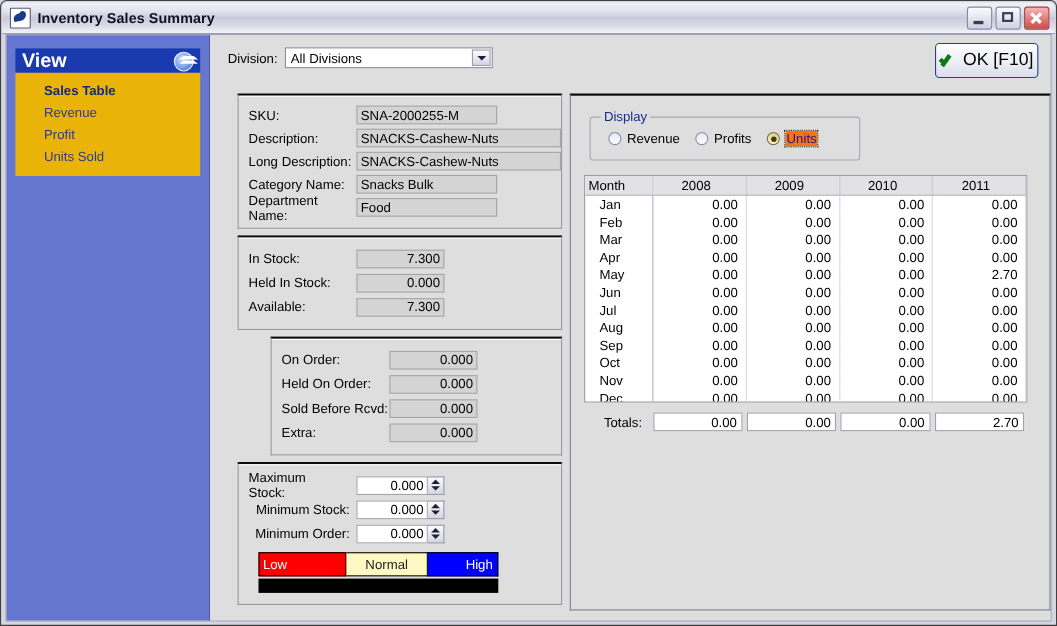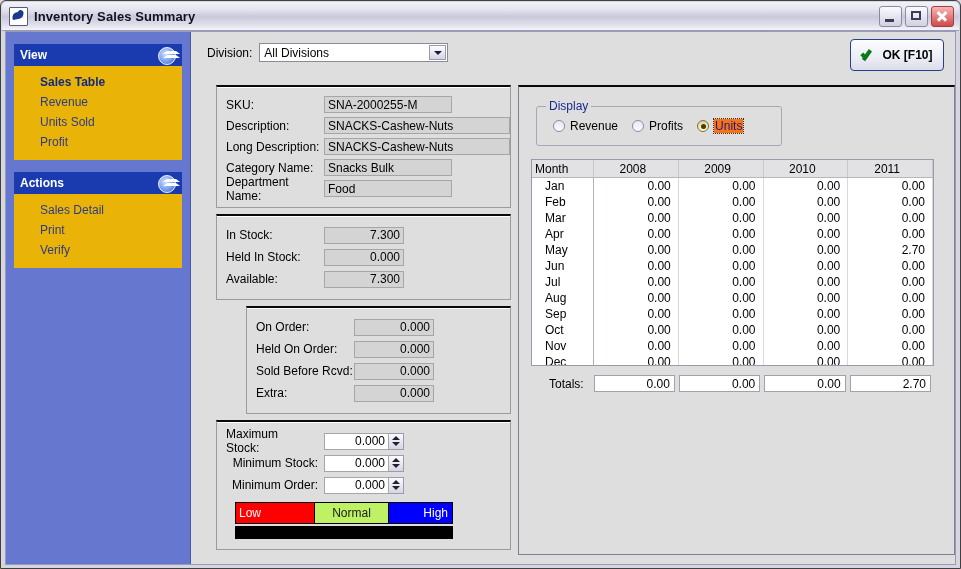--- a/index.html
+++ b/index.html
@@ -76,21 +76,21 @@
     border-right:1px solid #4a5aa8;
     box-sizing:border-box;
   }
   .panel{margin:12px 8px 0 8px;}
   .panel-head{
     height:22px;background:#1a3ab0;
     display:flex;align-items:center;
     padding:0 6px;box-sizing:border-box;
     position:relative;
   }
-  .panel-head span{color:#fff;font-size:12px;font-weight:bold;}
+  .panel-head span{color:#fff;font-size:18px;font-weight:bold;}
   .chev{
     position:absolute;right:6px;top:3px;width:16px;height:16px;
     border-radius:50%;
     background:radial-gradient(circle at 40% 35%,#cfe0ff 0%,#6f9ae8 60%,#2a57c0 100%);
     border:1px solid #eef4ff;
   }
   .chev::before,.chev::after{
     content:"";position:absolute;left:3.5px;width:9px;height:0;
     border-left:4.5px solid transparent;border-right:4.5px solid transparent;
     border-bottom:3.5px solid #ffffff;
@@ -140,21 +140,21 @@
     width:14px;height:14px;position:relative;flex:none;
   }
   .okbtn .check::before{
     content:"";position:absolute;left:0px;top:6px;width:6px;height:3.5px;
     background:#0c7a16;transform:rotate(45deg);
   }
   .okbtn .check::after{
     content:"";position:absolute;left:3.5px;top:1px;width:3.5px;height:12px;
     background:#0c7a16;transform:rotate(35deg);
   }
-  .okbtn .txt{font-size:12px;color:#000;font-weight:bold;}
+  .okbtn .txt{font-size:16px;color:#000;font-weight:normal;}
 
   
   .formcol{position:absolute;left:25px;top:53px;width:295px;}
   .grp{
     border-top:2px solid #0a0a0a;
     border-left:1px solid #9b9b9b;
     border-right:1px solid #9b9b9b;
     border-bottom:1px solid #9b9b9b;
     background:#dededf;
     box-sizing:border-box;
@@ -185,21 +185,21 @@
   .spin i{display:block;width:0;height:0;border-left:4px solid transparent;border-right:4px solid transparent;}
   .spin i.up{border-bottom:4px solid #202030;}
   .spin i.dn{border-top:4px solid #202030;}
   .stockbar{display:flex;margin:6px 0 0 18px;width:220px;height:22px;}
   .sb{
     display:flex;align-items:center;
     font-size:12px;box-sizing:border-box;
     border:1px solid #000;
   }
   .sb.low{background:#ff0000;color:#ffffff;width:80px;justify-content:flex-start;padding-left:3px;}
-  .sb.normal{background:#bef264;color:#202020;width:74px;justify-content:center;border-left:none;}
+  .sb.normal{background:#fef9c3;color:#202020;width:74px;justify-content:center;border-left:none;}
   .sb.high{background:#0000ff;color:#ffffff;width:64px;justify-content:flex-end;padding-right:4px;border-left:none;}
   .blackbar{margin:2px 0 10px 18px;width:218px;height:13px;background:#000;}
 
   
   .rightpanel{
     position:absolute;left:327px;top:53px;width:437px;height:470px;
     background:#dededf;
     border:1px solid #808090;
     border-top:2px solid #0a0a0a;
     box-sizing:border-box;
@@ -290,36 +290,25 @@
     <div class="sidebar">
 
       <div class="panel">
         <div class="panel-head">
           <span>View</span>
           <span class="chev"></span>
         </div>
         <div class="panel-body">
           <div class="panel-item active">Sales Table</div>
           <div class="panel-item">Revenue</div>
+          <div class="panel-item">Profit</div>
           <div class="panel-item">Units Sold</div>
-          <div class="panel-item">Profit</div>
         </div>
       </div>
 
-      <div class="panel">
-        <div class="panel-head">
-          <span>Actions</span>
-          <span class="chev"></span>
-        </div>
-        <div class="panel-body">
-          <div class="panel-item">Sales Detail</div>
-          <div class="panel-item">Print</div>
-          <div class="panel-item">Verify</div>
-        </div>
-      </div>
 
     </div>
 
     <div class="main">
 
       <div class="division-row">
         <span class="lbl">Division:</span>
         <div class="combo">
           <span class="val">All Divisions</span>
           <span class="arrowbtn"></span>

